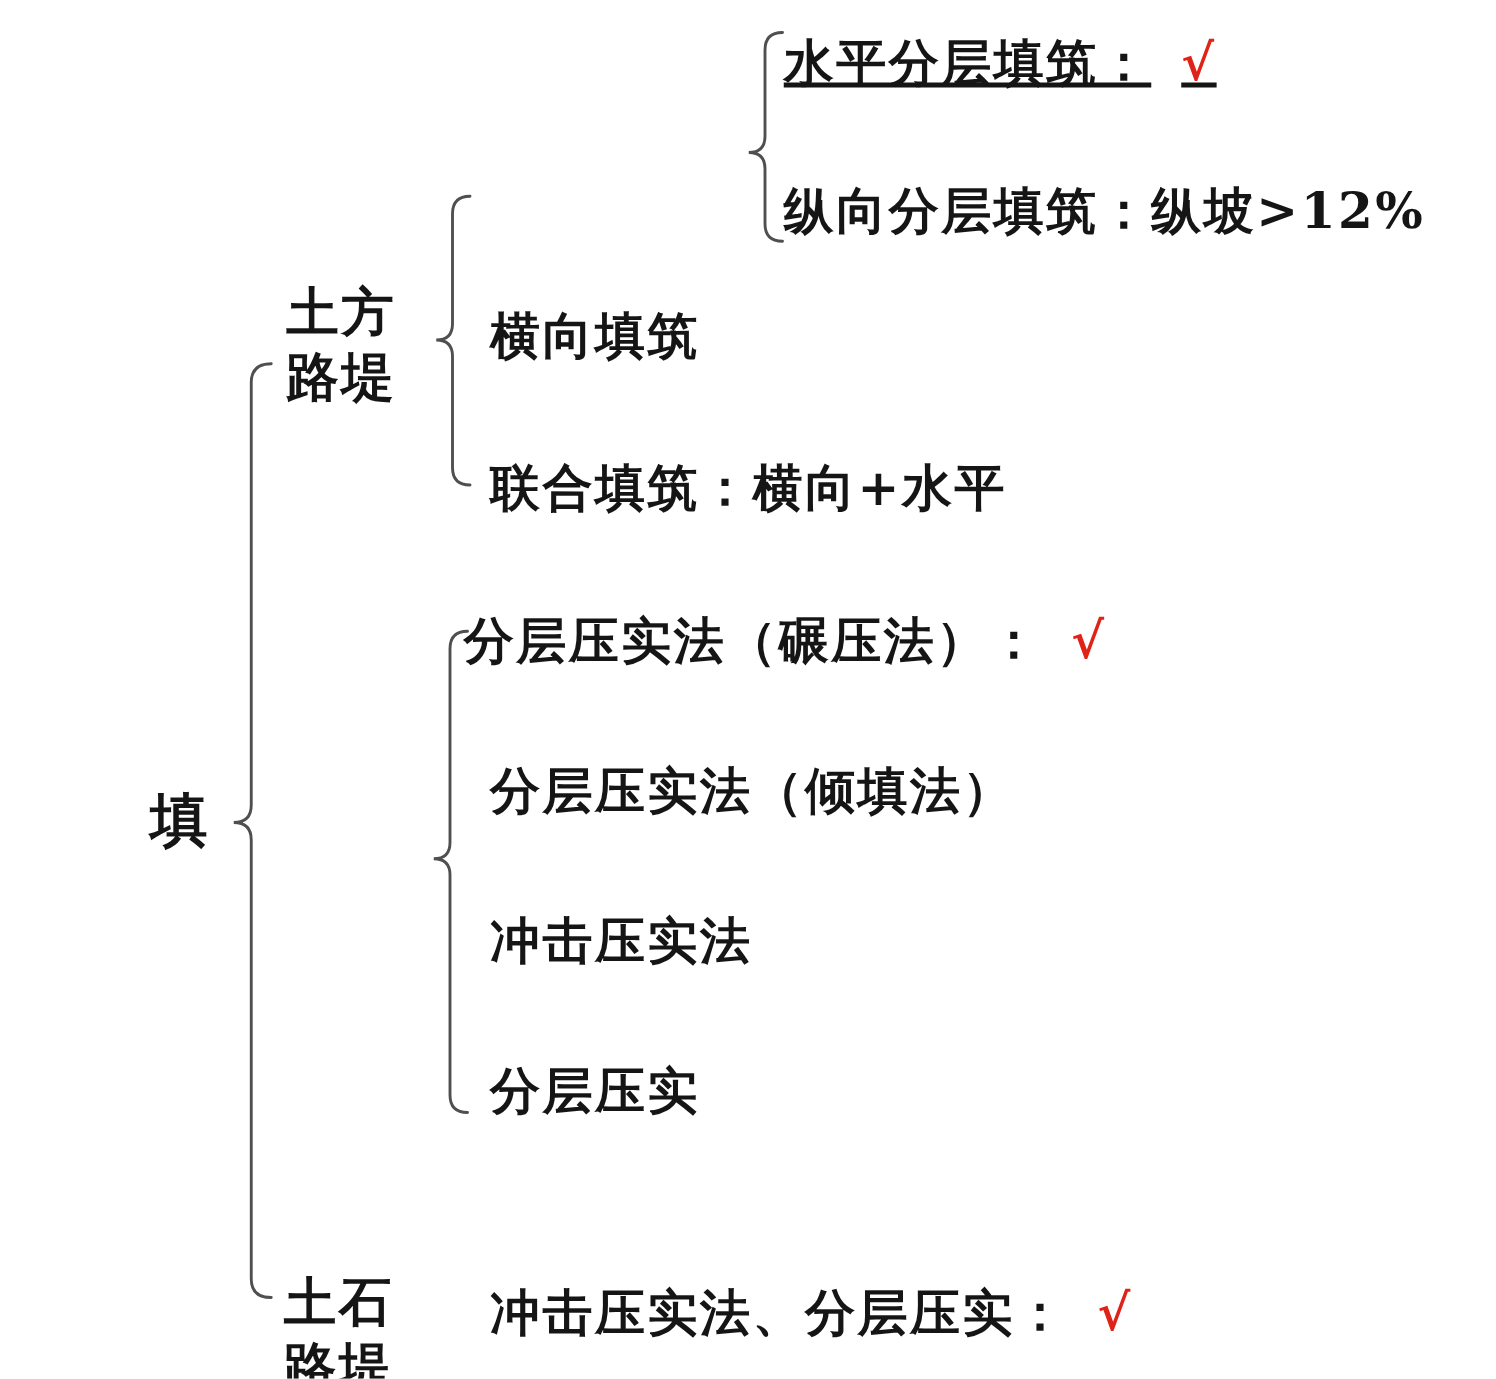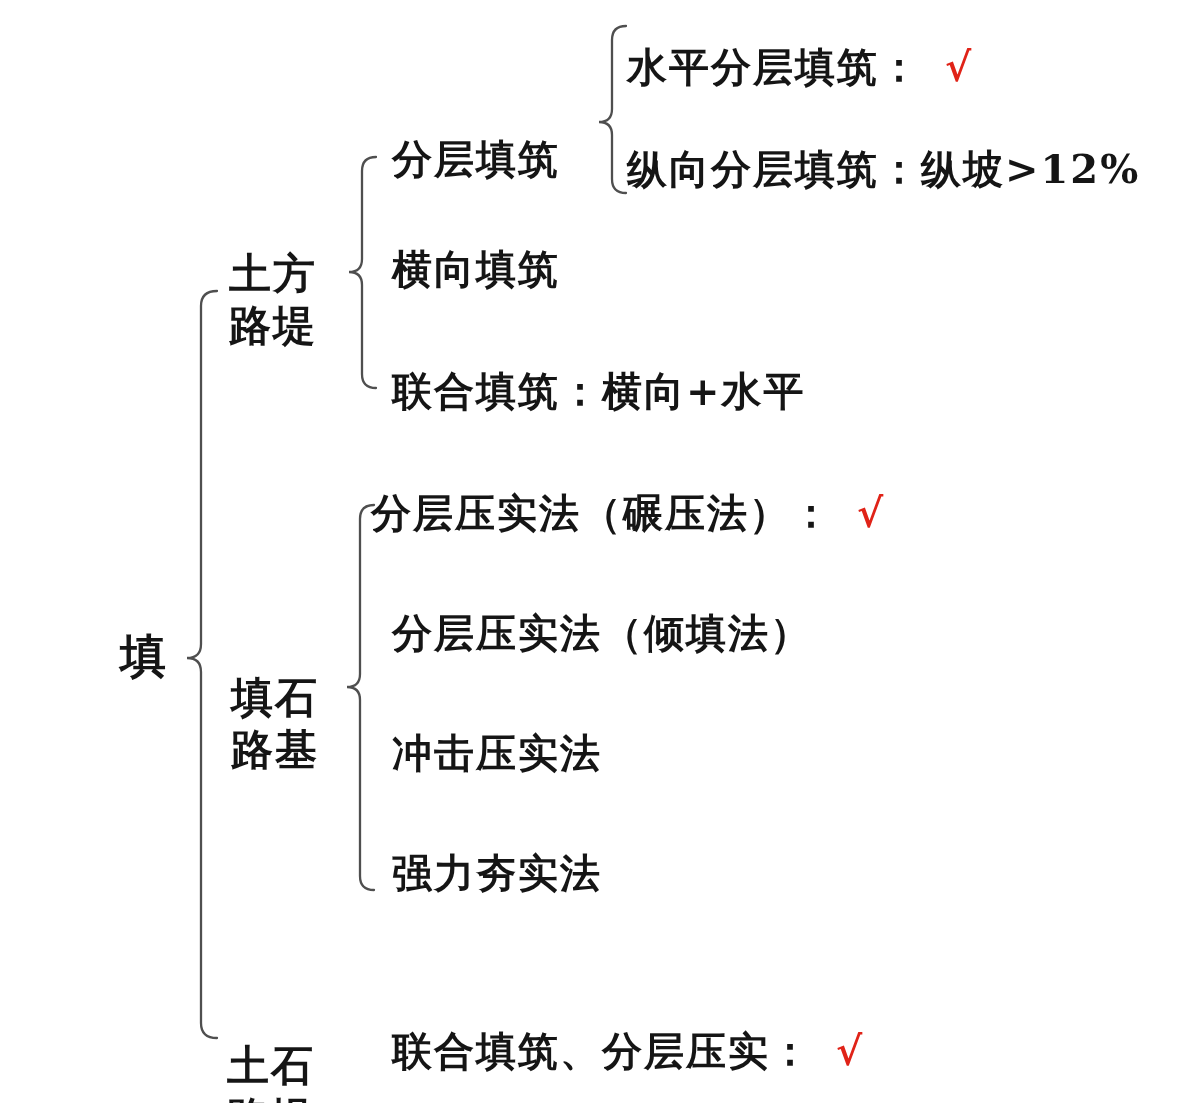--- a/index.html
+++ b/index.html
@@ -19,21 +19,20 @@
     line-height: 46px;
     white-space: nowrap;
     letter-spacing: 2px;
   }
   .branch-label {
     position: absolute;
     font-size: 42px;
     line-height: 52px;
     white-space: nowrap;
     letter-spacing: 2px;
-    margin-top: 24px;
   }
   .root-label {
     position: absolute;
     font-size: 46px;
     line-height: 52px;
     white-space: nowrap;
   }
   .check {
     color: #e02318;
     margin-left: 24px;
@@ -62,49 +61,44 @@
     <path d="M 374 505 Q 360 505 360 519 L 360 674 Q 360 687 347 687 Q 360 687 360 700 L 360 876 Q 360 890 374 890" stroke="#4f4f4f"></path>
   </svg>
 
   <div class="root-label" style="left:120px; top:630px;">填</div>
 
   <div class="branch-label" style="left:229px; top:224px;">
     <div>土方</div>
     <div>路堤</div>
   </div>
 
-  <div class="node" style="left:392px; top:136px;">分层填筑</div>
 
-  <div class="node" style="left:627px; top:44px;">
+  <div class="node" style="left:627px; top:28px;text-decoration:underline;">
     <span>水平分层填筑：</span><span class="check">√</span>
   </div>
 
   <div class="node" style="left:627px; top:146px;text-align:right;">纵向分层填筑：纵坡&gt;12%</div>
 
   <div class="node" style="left:392px; top:246px;">横向填筑</div>
 
   <div class="node" style="left:392px; top:368px;">联合填筑：横向+水平</div>
 
-  <div class="branch-label" style="left:231px; top:648px;">
-    <div>填石</div>
-    <div>路基</div>
-  </div>
 
   <div class="node" style="left:371px; top:490px;">
     <span>分层压实法（碾压法）：</span><span class="check">√</span>
   </div>
 
   <div class="node" style="left:392px; top:610px;">分层压实法（倾填法）</div>
 
   <div class="node" style="left:392px; top:730px;text-align:center;">冲击压实法</div>
 
-  <div class="node" style="left:392px; top:850px;">强力夯实法</div>
+  <div class="node" style="left:392px; top:850px;">分层压实</div>
 
   <div class="branch-label" style="left:227px; top:1016px;">
     <div>土石</div>
     <div>路堤</div>
   </div>
 
   <div class="node" style="left:392px; top:1028px;">
-    <span>联合填筑、分层压实：</span><span class="check">√</span>
+    <span>冲击压实法、分层压实：</span><span class="check">√</span>
   </div>
 
 </div>
 
 </body></html>

